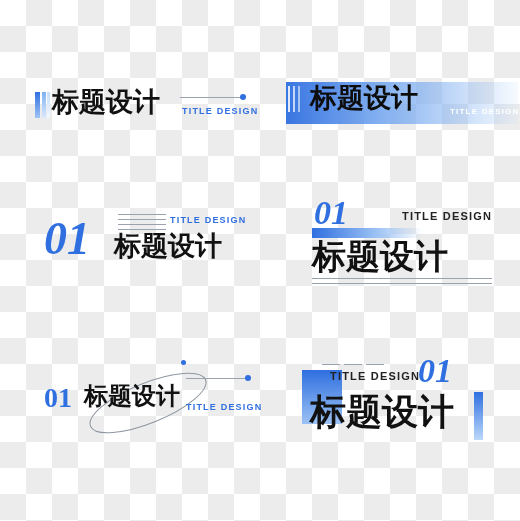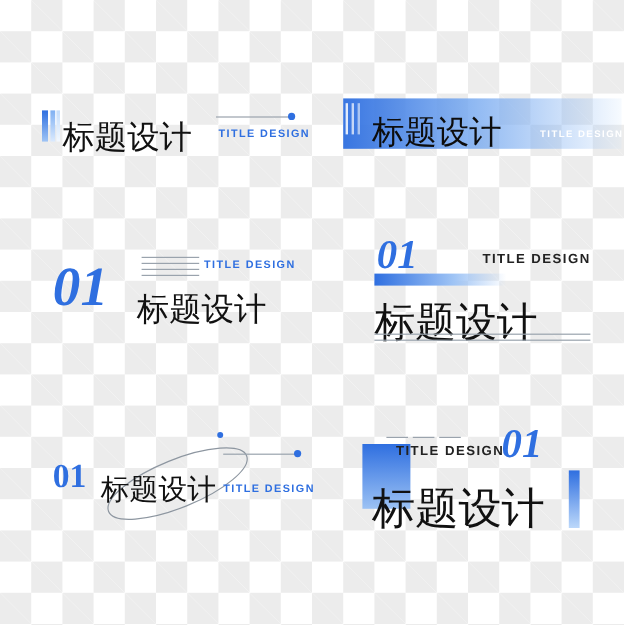--- a/index.html
+++ b/index.html
@@ -19,25 +19,24 @@
     background-size:52px 52px;
     background-position:0 0,26px 26px;
     background-color:#ffffff;
   }
   .stage{position:absolute;left:0;top:0;width:520px;height:521px;}
 
   .cell{position:absolute;}
 
   .cn{
     font-family:"Liberation Serif", serif;
-    font-weight:400;
+    font-weight:700;
     color:#111111;
     white-space:nowrap;
     letter-spacing:0px;
-    margin-top:12px;
   }
   .en{
     font-family:"Liberation Sans", sans-serif;
     font-weight:700;
     color:#2f6fe0;
     letter-spacing:1.2px;
     white-space:nowrap;
   }
   .en-dark{
     font-family:"Liberation Sans", sans-serif;

